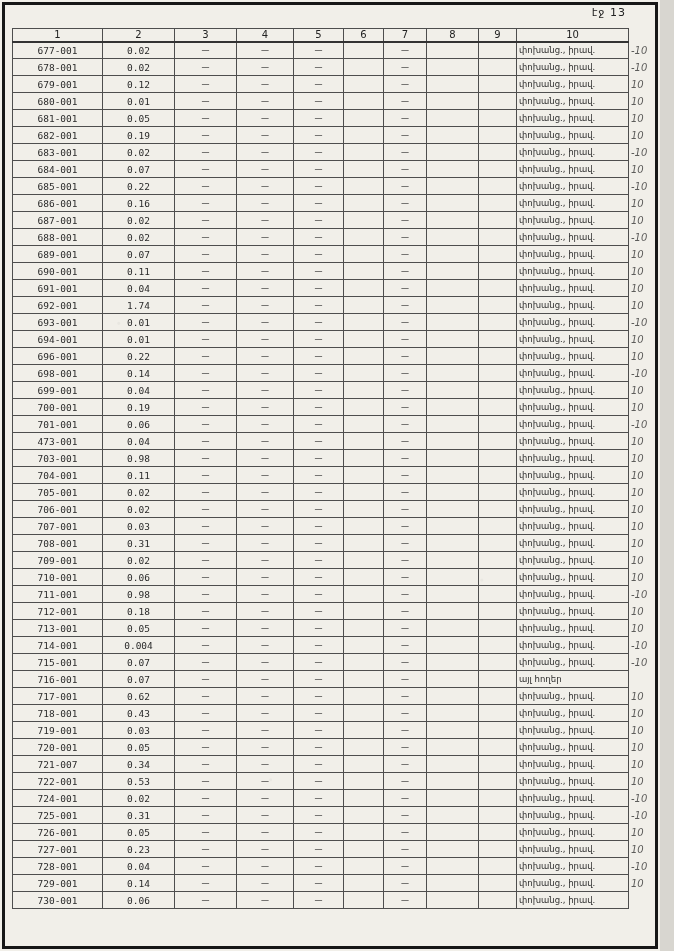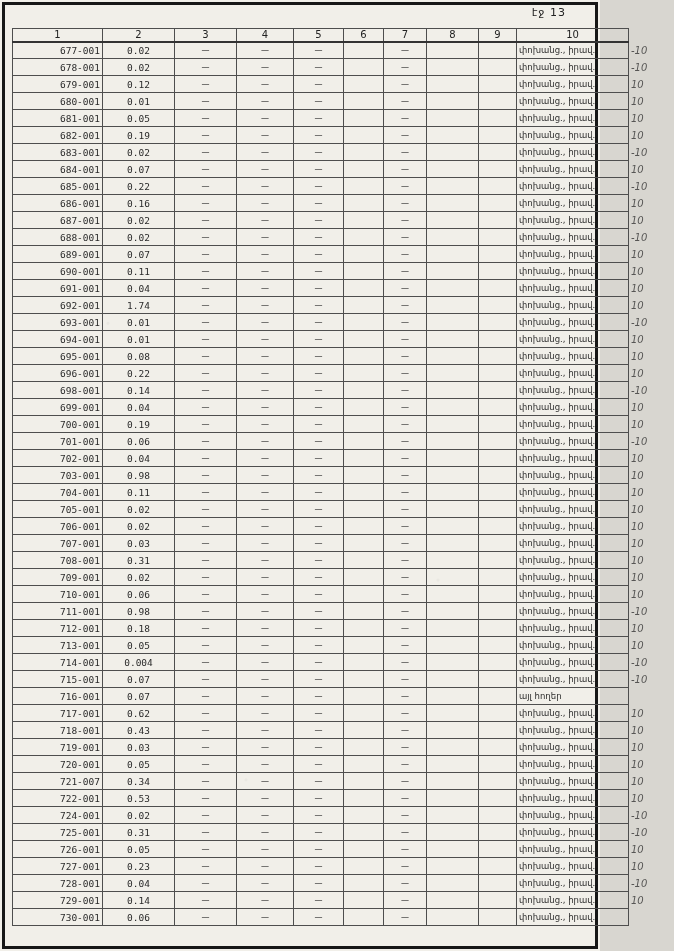--- a/index.html
+++ b/index.html
@@ -11,21 +11,21 @@
   *{box-sizing:border-box;}
   html,body{margin:0;padding:0;}
   body{
     width:674px;height:951px;
     background:#d8d6d0;
     font-family:"DejaVu Sans", sans-serif;
     position:relative;
     overflow:hidden;
   }
   .page{
-    position:absolute;left:0;top:0;width:600px;height:951px;
+    position:absolute;left:0;top:0;width:660px;height:951px;
     background:var(--paper);
   }
   .scan-frame{
     position:absolute;left:2px;top:2px;right:2px;bottom:2px;
     border:3px solid var(--frame);
     pointer-events:none;
   }
   .page-number{
     position:absolute;top:6px;right:34px;
     font-size:11px;color:#222;
@@ -55,21 +55,21 @@
     color:#222;
   }
   
   col.w1{width:90px;} col.w2{width:72px;} col.w3{width:62px;}
   col.w4{width:57px;} col.w5{width:50px;} col.w6{width:40px;}
   col.w7{width:43px;} col.w8{width:52px;} col.w9{width:38px;}
   col.w10{width:112px;} col.wm{width:44px;}
   .c-id{
     font-family:"DejaVu Sans Mono", monospace;
     font-size:9.5px;
-    text-align:right;
+    text-align:center;
     padding-left:4px;
   }
   .c-val{
     font-family:"DejaVu Sans Mono", monospace;
     font-size:9.5px;
     text-align:center;
   }
   .c-dash{
     font-size:8px;
     color:#6a6a6a;
@@ -370,33 +370,20 @@
           <td class="c-dash">—</td>
           <td class="c-dash">—</td>
           <td class="c-dash"></td>
           <td class="c-dash">—</td>
           <td class="c-dash"></td>
           <td class="c-dash"></td>
           <td class="c-note">փոխանց., իրավ.</td>
           <td class="c-margin">10</td>
         </tr>
         <tr>
-          <td class="c-id">695-001</td>
-          <td class="c-val">0.08</td>
-          <td class="c-dash">—</td>
-          <td class="c-dash">—</td>
-          <td class="c-dash">—</td>
-          <td class="c-dash"></td>
-          <td class="c-dash">—</td>
-          <td class="c-dash"></td>
-          <td class="c-dash"></td>
-          <td class="c-note">փոխանց., իրավ.</td>
-          <td class="c-margin">10</td>
-        </tr>
-        <tr>
           <td class="c-id">696-001</td>
           <td class="c-val">0.22</td>
           <td class="c-dash">—</td>
           <td class="c-dash">—</td>
           <td class="c-dash">—</td>
           <td class="c-dash"></td>
           <td class="c-dash">—</td>
           <td class="c-dash"></td>
           <td class="c-dash"></td>
           <td class="c-note">փոխանց., իրավ.</td>
@@ -448,21 +435,21 @@
           <td class="c-dash">—</td>
           <td class="c-dash">—</td>
           <td class="c-dash"></td>
           <td class="c-dash">—</td>
           <td class="c-dash"></td>
           <td class="c-dash"></td>
           <td class="c-note">փոխանց., իրավ.</td>
           <td class="c-margin">-10</td>
         </tr>
         <tr>
-          <td class="c-id">702-001</td>
+          <td class="c-id">473-001</td>
           <td class="c-val">0.04</td>
           <td class="c-dash">—</td>
           <td class="c-dash">—</td>
           <td class="c-dash">—</td>
           <td class="c-dash"></td>
           <td class="c-dash">—</td>
           <td class="c-dash"></td>
           <td class="c-dash"></td>
           <td class="c-note">փոխանց., իրավ.</td>
           <td class="c-margin">10</td>

